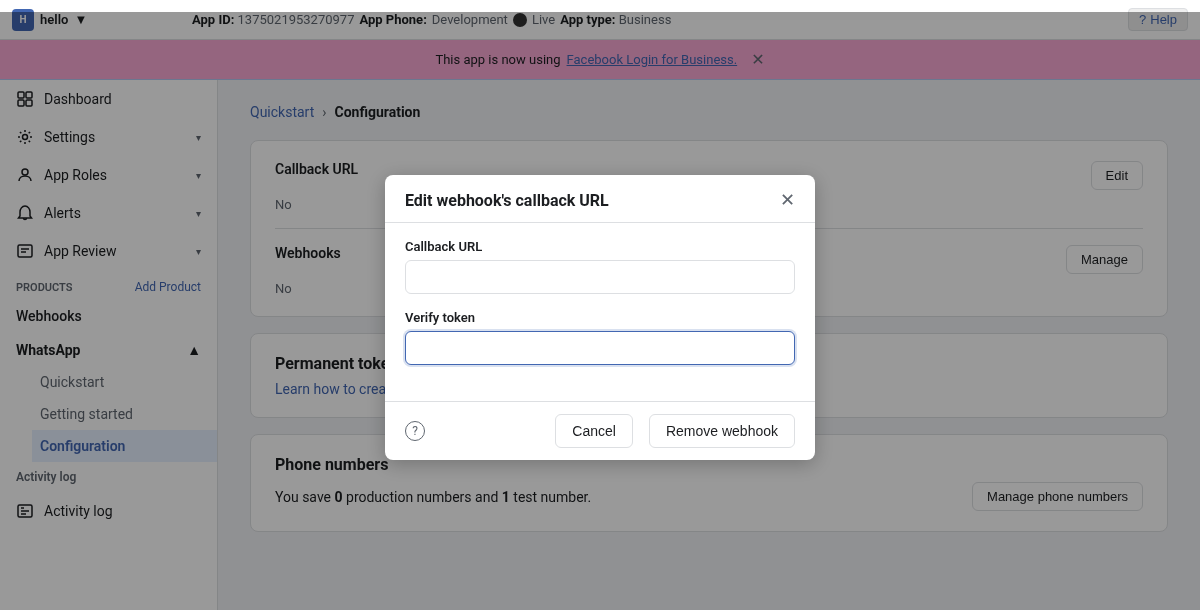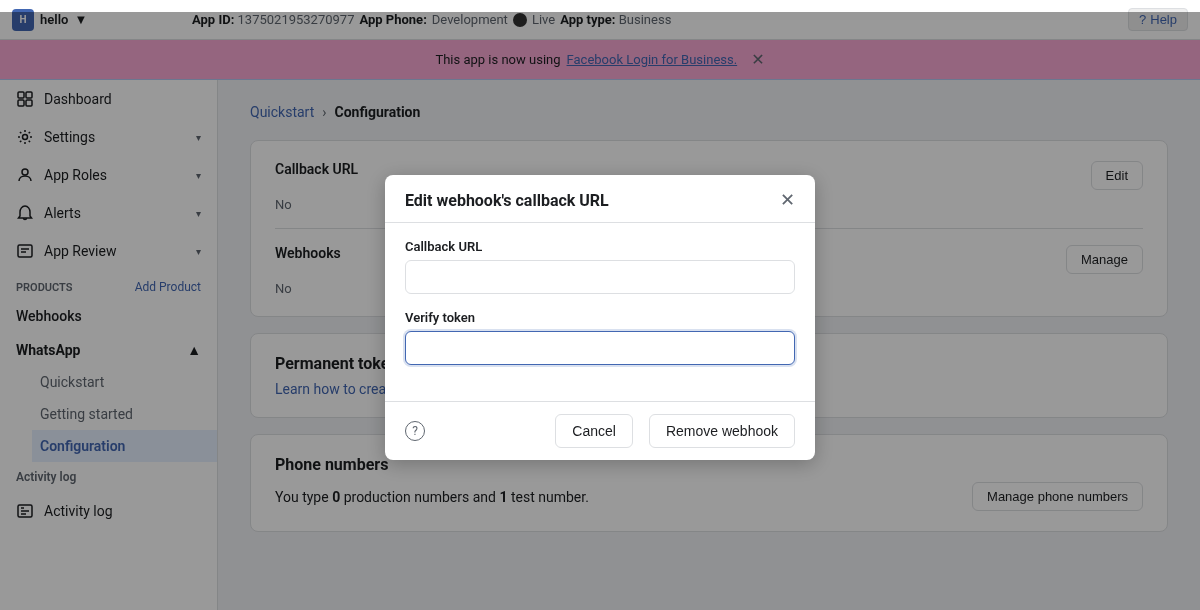--- a/index.html
+++ b/index.html
@@ -241,21 +241,21 @@
 
     <div class="card">
       <div class="card-title">Permanent token</div>
       <a href="#" class="link-blue">Learn how to create a permanent token</a>
     </div>
 
     <div class="card">
       <div class="card-title">Phone numbers</div>
       <div class="phone-row">
         <div class="phone-text">
-          <span>You type</span>
+          <span>You save</span>
           <b> <span>0</span> </b>
           <span>production numbers and</span>
           <b> <span>1</span> </b>
           <span>test number.</span>
         </div>
         <button class="card-btn">Manage phone numbers</button>
       </div>
     </div>
   </main>
 </div>

